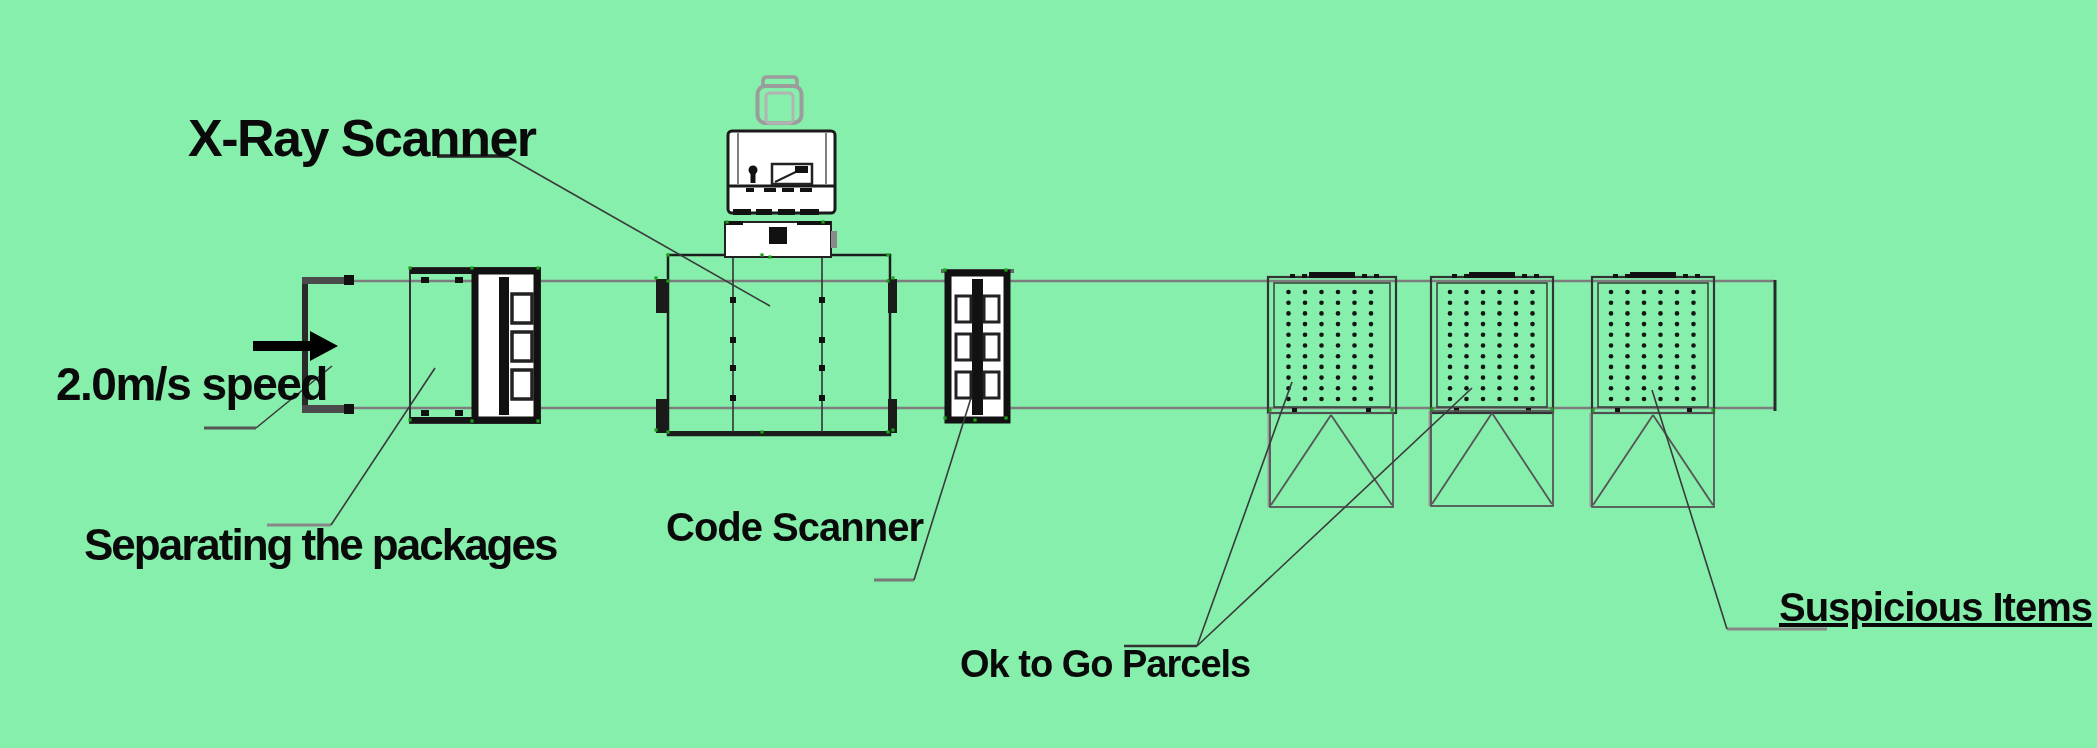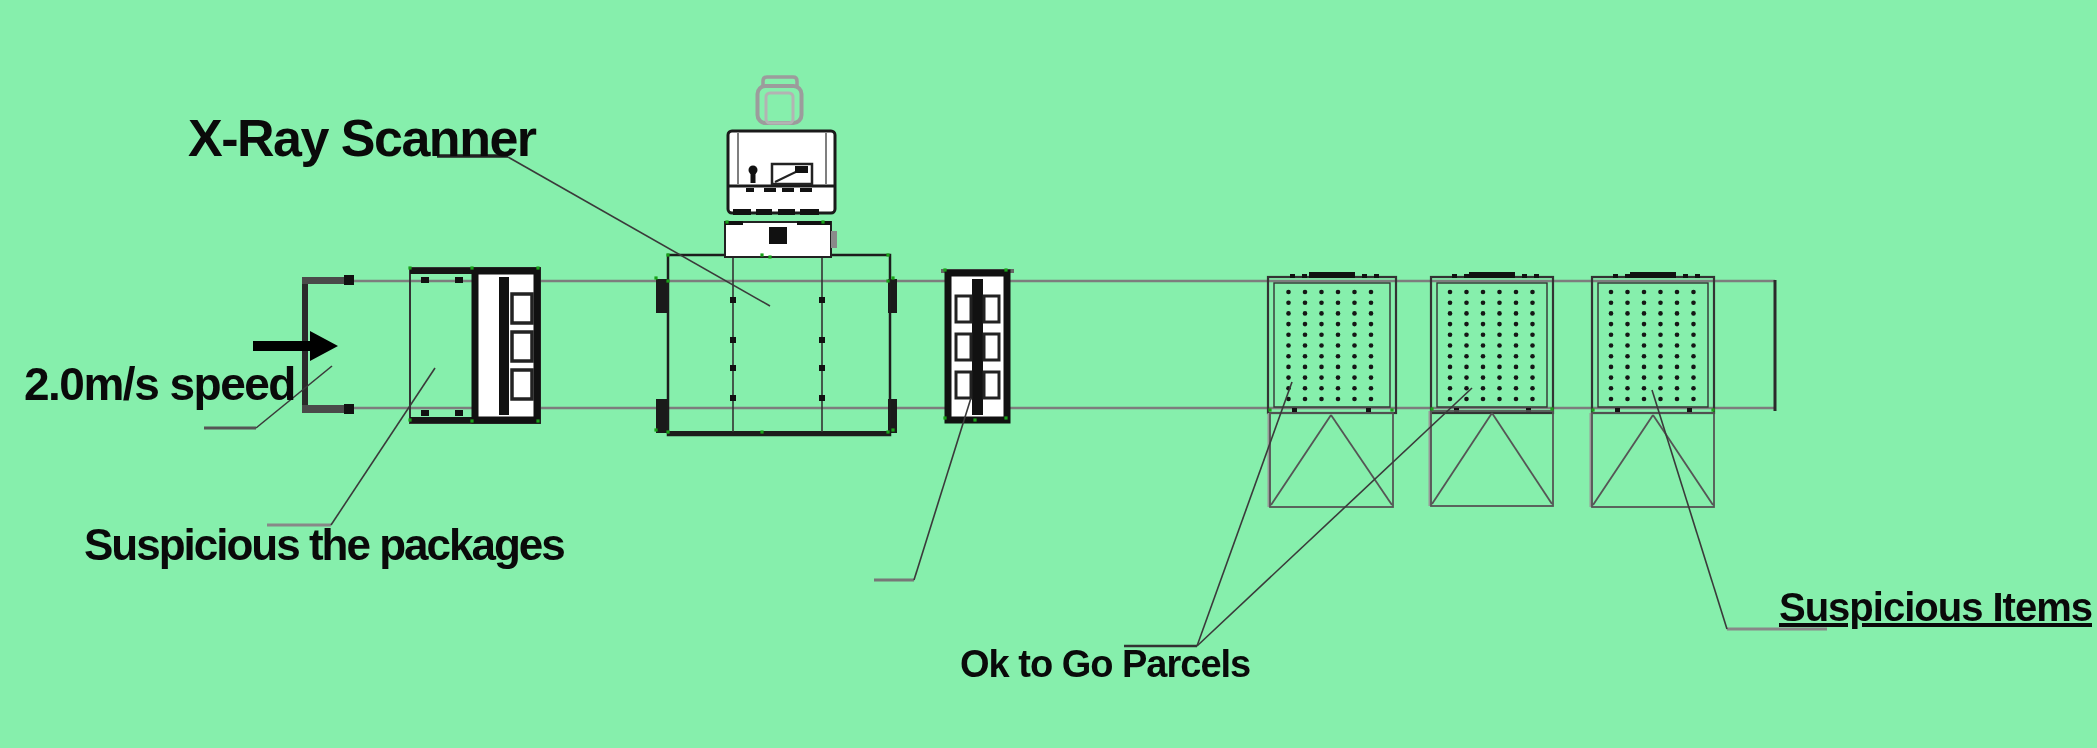--- a/index.html
+++ b/index.html
@@ -2,21 +2,21 @@
 <html><head>
 <meta charset="utf-8">
 <style>
   html,body{margin:0;padding:0;background:#ffffff;}
   .stage{position:relative;width:2097px;height:748px;background:#86efac;overflow:hidden;
          font-family:"Liberation Sans",sans-serif;}
   .stage svg{position:absolute;left:0;top:0;}
   .label{position:absolute;font-weight:bold;color:#0a0a0a;white-space:nowrap;
          font-family:"Liberation Sans",sans-serif;line-height:1;}
   .label-xray      {left:188px; top:112px; font-size:52px; letter-spacing:-1.5px;}
-  .label-speed     {left:24px;  top:361px; font-size:46px; letter-spacing:-1.5px;text-align:right;}
+  .label-speed     {left:56px;  top:361px; font-size:46px; letter-spacing:-1.5px;text-align:right;}
   .label-separating{left:84px;  top:523px; font-size:44px; letter-spacing:-2px;}
   .label-code      {left:666px; top:507px; font-size:40px; letter-spacing:-1px;}
   .label-parcels   {left:960px; top:645px; font-size:38px; letter-spacing:-1px;}
   .label-suspicious{left:1779px;top:587px; font-size:40px; letter-spacing:-1px;text-decoration:underline;}
 </style>
 </head>
 <body>
 
 <div class="stage">
 
@@ -449,16 +449,17 @@
         <rect x="1390.4" y="408.4" width="3.2" height="3.2"></rect>
         <rect x="1430.4" y="407.4" width="3.2" height="3.2"></rect>
         <rect x="1550.4" y="407.4" width="3.2" height="3.2"></rect>
         <rect x="1591.4" y="408.4" width="3.2" height="3.2"></rect>
         <rect x="1711.4" y="408.4" width="3.2" height="3.2"></rect>
       </g>
   </svg>
 
   <div class="label label-xray">X-Ray Scanner</div>
   <div class="label label-speed">2.0m/s speed</div>
-  <div class="label label-separating">Suspicious the packages</div>
+  <div class="label label-separating">Separating the packages</div>
+  <div class="label label-code">Code Scanner</div>
   <div class="label label-parcels">Ok to Go Parcels</div>
   <div class="label label-suspicious">Suspicious Items</div>
 </div>
 
 </body></html>

